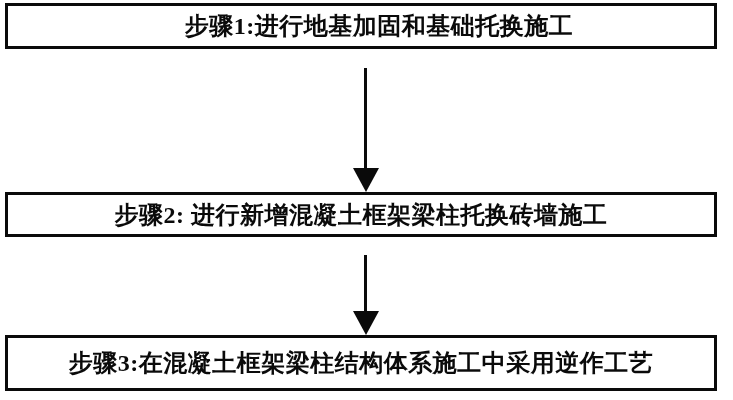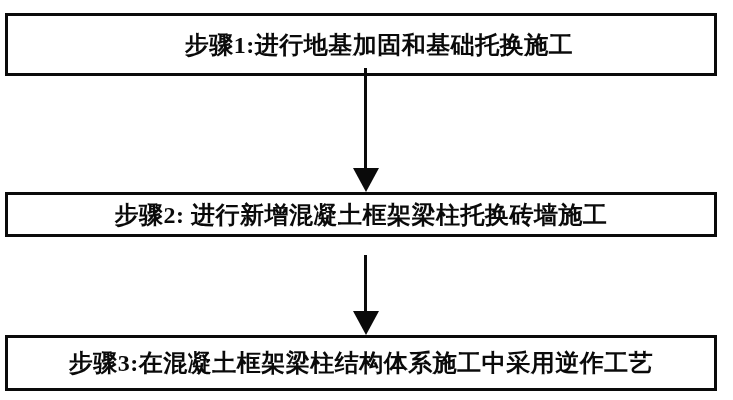--- a/index.html
+++ b/index.html
@@ -27,21 +27,21 @@
     justify-content: center;
   }
   .step-box .label {
     font-size: 24px;
     font-weight: 700;
     color: #0a0a0a;
     letter-spacing: 0.5px;
     white-space: nowrap;
     text-align: center;
   }
-  .box-1 { top: 13px;   height: 63px; padding-left: 36px; }
+  .box-1 { top: 3px;   height: 46px; padding-left: 36px; }
   .box-2 { top: 192px; height: 45px; }
   .box-3 { top: 335px; height: 56px; }
 
   .connector { position: absolute; }
   .connector .line {
     position: absolute;
     width: 3px;
     background: #0a0a0a;
     left: 0;
     top: 0;

